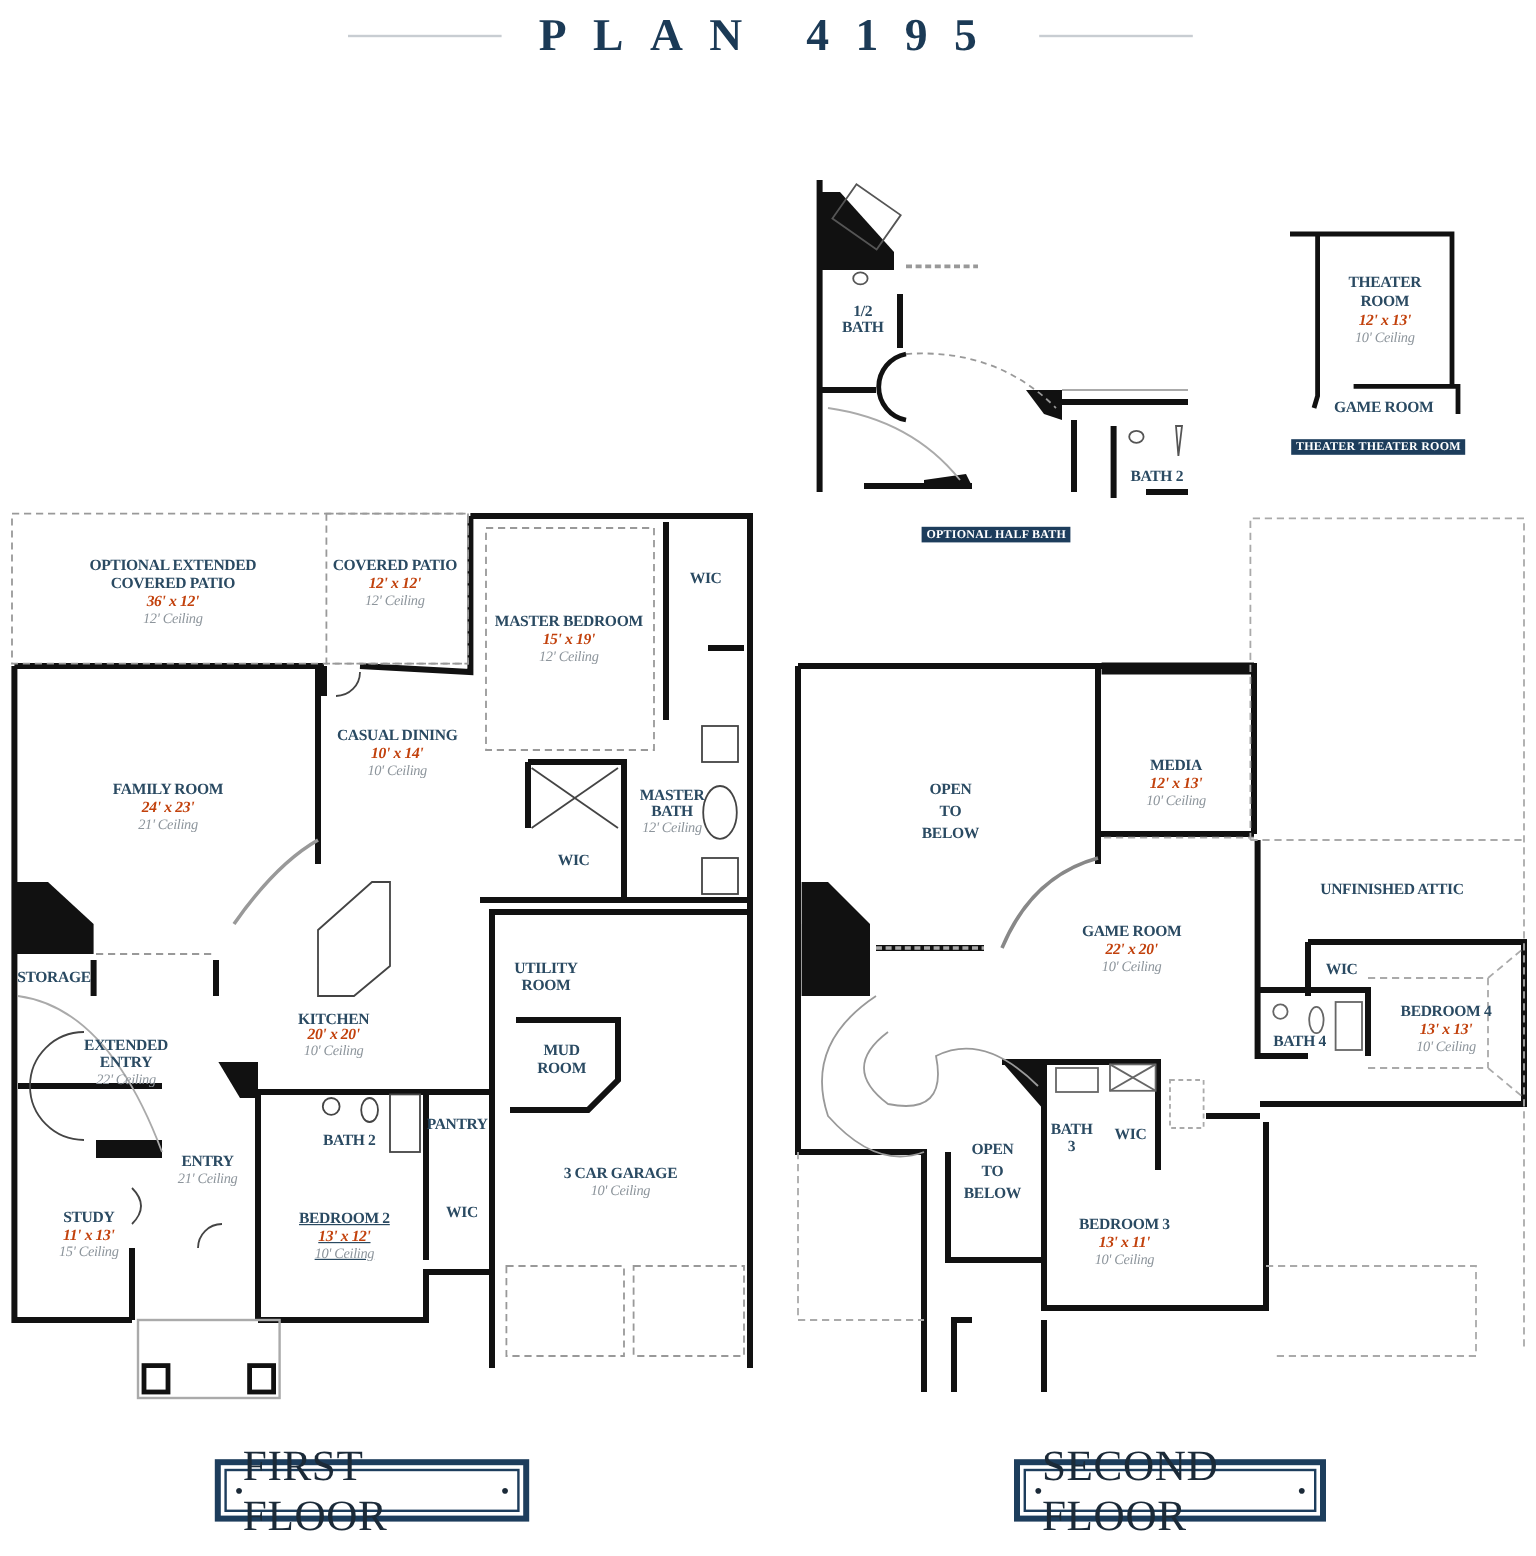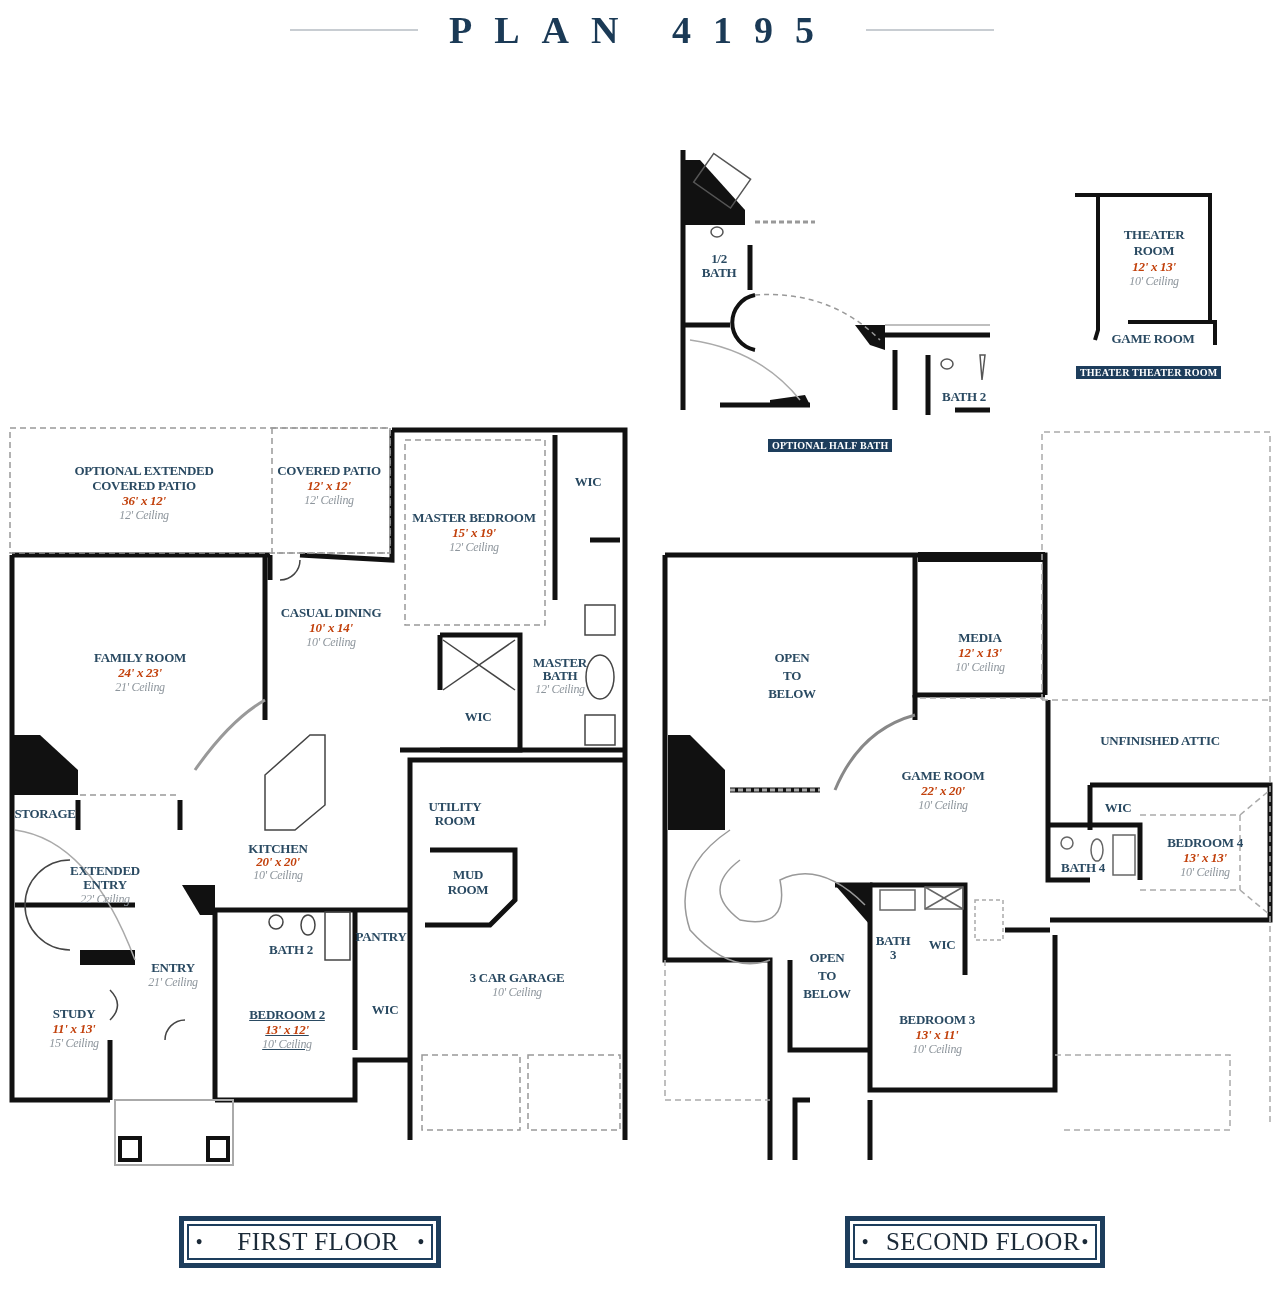--- a/index.html
+++ b/index.html
@@ -10,21 +10,21 @@
   .title-rule.right { left: 866px; width: 128px; }
   .title-text { position: absolute; left: 430px; top: 8px; width: 425px; text-align: center; font-size: 38px; font-weight: bold; letter-spacing: 22px; color: #1b3a56; white-space: nowrap; }
   svg.plan { position: absolute; left: 0; top: 0; }
   .room-label { position: absolute; text-align: center; color: #2a4a62; font-weight: bold; font-size: 13px; line-height: 15px; text-transform: uppercase; white-space: nowrap; transform: translateX(-50%); letter-spacing: -0.3px; }
   .room-label .dim { display: block; font-style: italic; color: #c2410c; font-size: 13px; text-transform: none; }
   .room-label .ceil { display: block; font-style: italic; font-weight: normal; color: #8d959c; font-size: 12px; text-transform: none; }
   .tag { position: absolute; background: #1d3d5c; color: #ffffff; font-size: 10px; font-weight: bold; padding: 1px 4px; white-space: nowrap; letter-spacing: 0.2px; }
   .floor-banner { position: absolute; border: 5px solid #1d3d5c; outline: 2px solid #ffffff; outline-offset: -8px; background: #ffffff; box-sizing: border-box; display: flex; align-items: center; justify-content: space-between; padding: 0 12px; color: #1b2a38; }
   .floor-banner .inner-frame { position: absolute; inset: 3px; border: 2px solid #1d3d5c; pointer-events: none; }
   .floor-banner .dot { font-size: 18px; font-weight: bold; z-index: 1; }
-  .floor-banner .banner-text { font-size: 25px; letter-spacing: 0.5px; z-index: 1; margin-left: 16px; }
+  .floor-banner .banner-text { font-size: 36px; letter-spacing: 0.5px; z-index: 1; }
 </style>
 </head>
 <body>
 
 <div class="title-wrap">
   <div class="title-rule left"></div>
   <div class="title-text">PLAN 4195</div>
   <div class="title-rule right"></div>
 </div>
 

